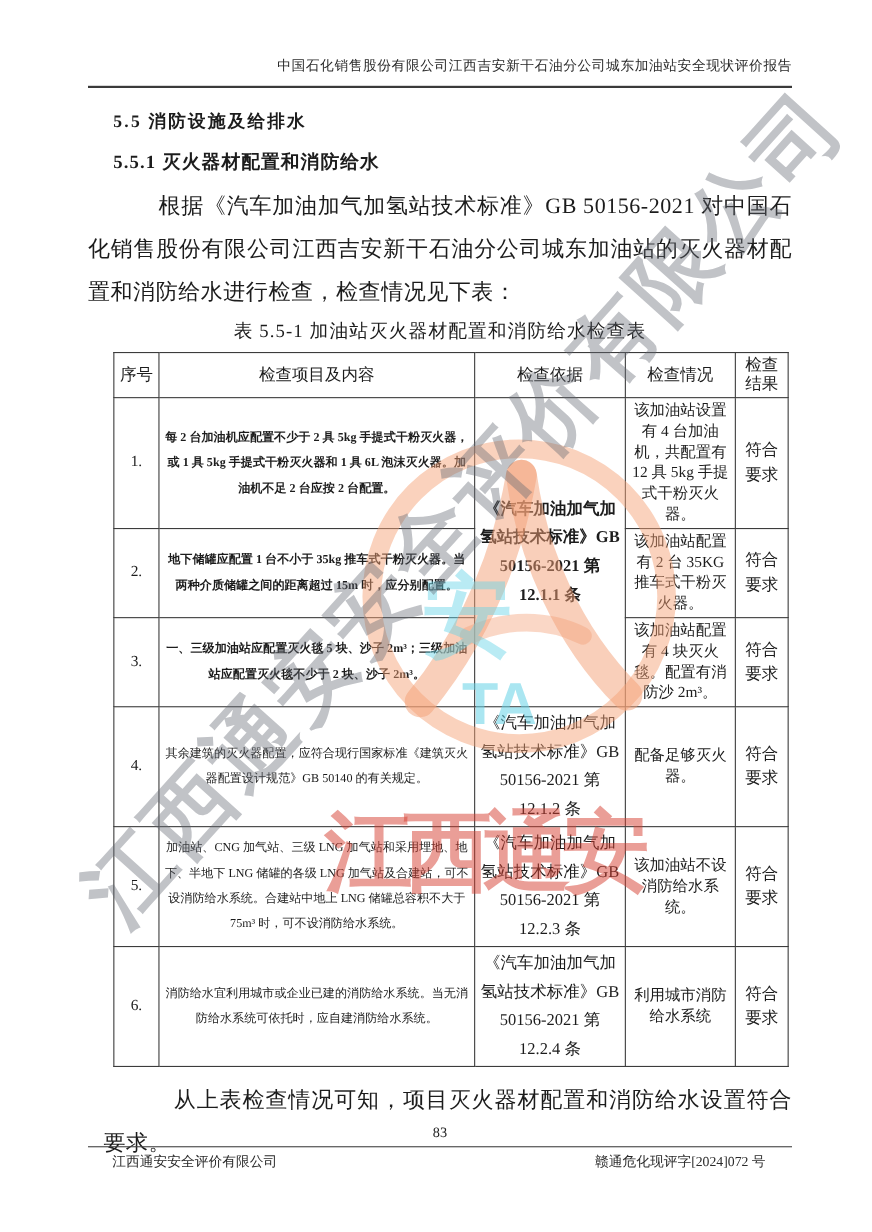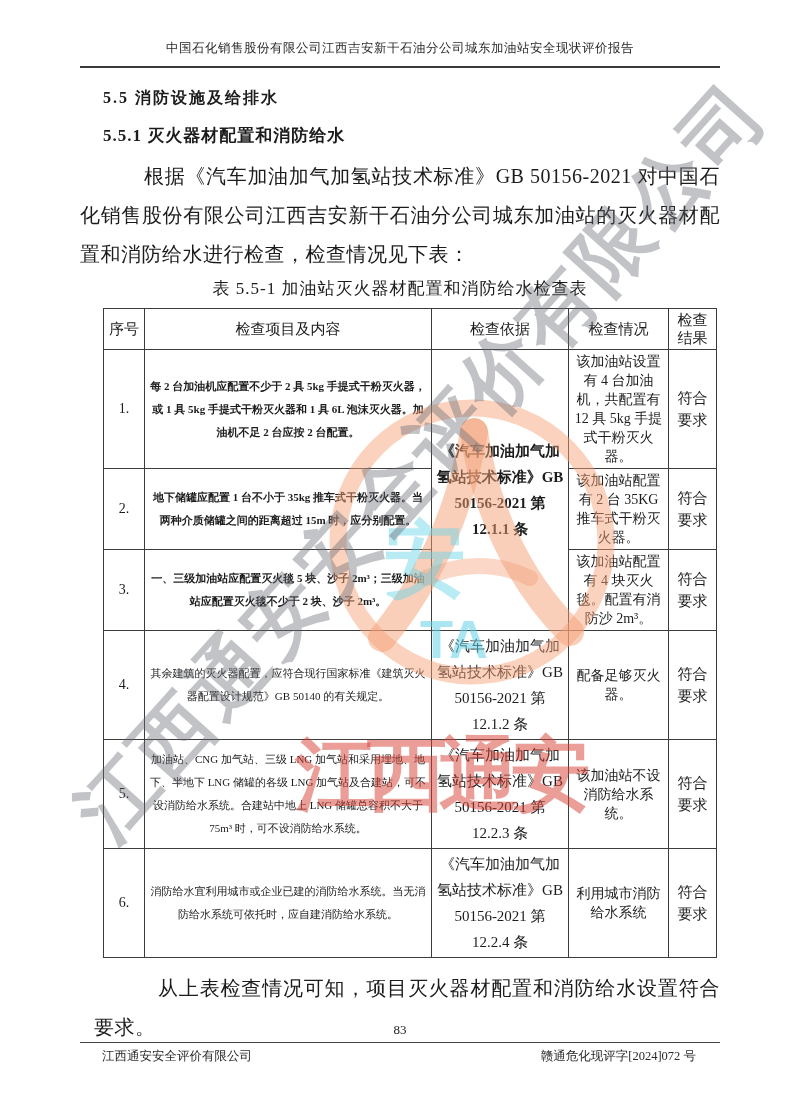--- a/index.html
+++ b/index.html
@@ -7,21 +7,21 @@
     position:relative;
     width:793px;height:1120px;
     background:#ffffff;
     overflow:hidden;
     font-family:"Liberation Serif","DejaVu Serif",serif;
     color:#1c1c1c;
     margin:0 auto;
   }
   .content{position:relative;z-index:1;padding:0 73px 0 80px;}
 
-  .doc-header{padding-top:40px;text-align:center;font-size:12.5px;color:#2a2a2a;letter-spacing:.5px;}
+  .doc-header{padding-top:52px;text-align:right;font-size:12.5px;color:#2a2a2a;letter-spacing:.5px;}
   .header-rule{border-bottom:2px solid #3a3a3a;margin-top:9px;}
 
   .h-sec{font-size:16px;font-weight:700;margin:20px 0 0 23px;letter-spacing:2px;}
   .h-sub{font-size:17px;font-weight:700;margin:15px 0 0 23px;letter-spacing:1px;}
 
   .body-para{
     font-size:20px;line-height:39px;margin:10px 0 0 0;
     text-align:justify;text-indent:64px;letter-spacing:.5px;
   }
   .table-caption{text-align:center;font-size:17px;margin:3px 0 8px 0;letter-spacing:1px;}

